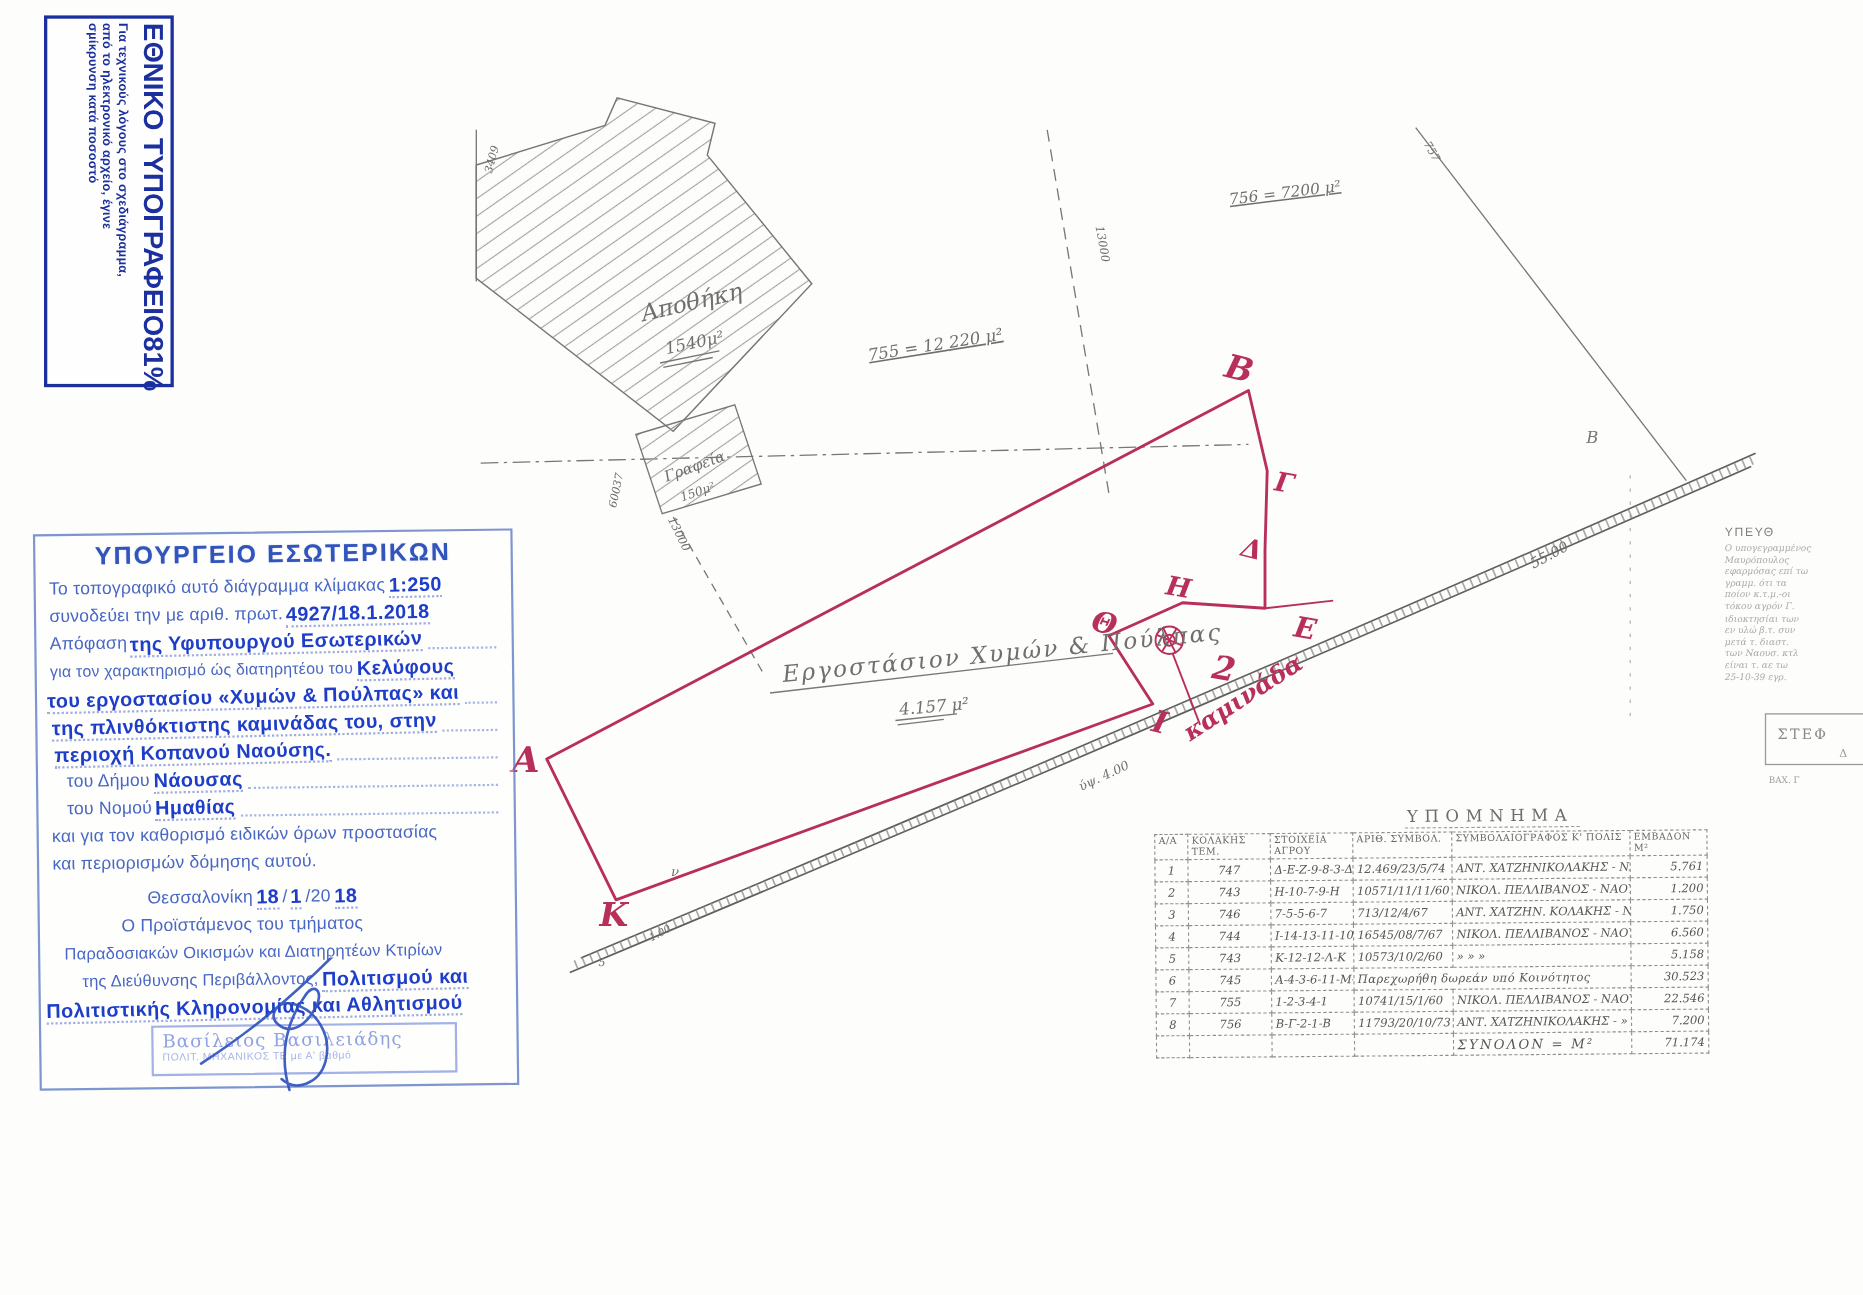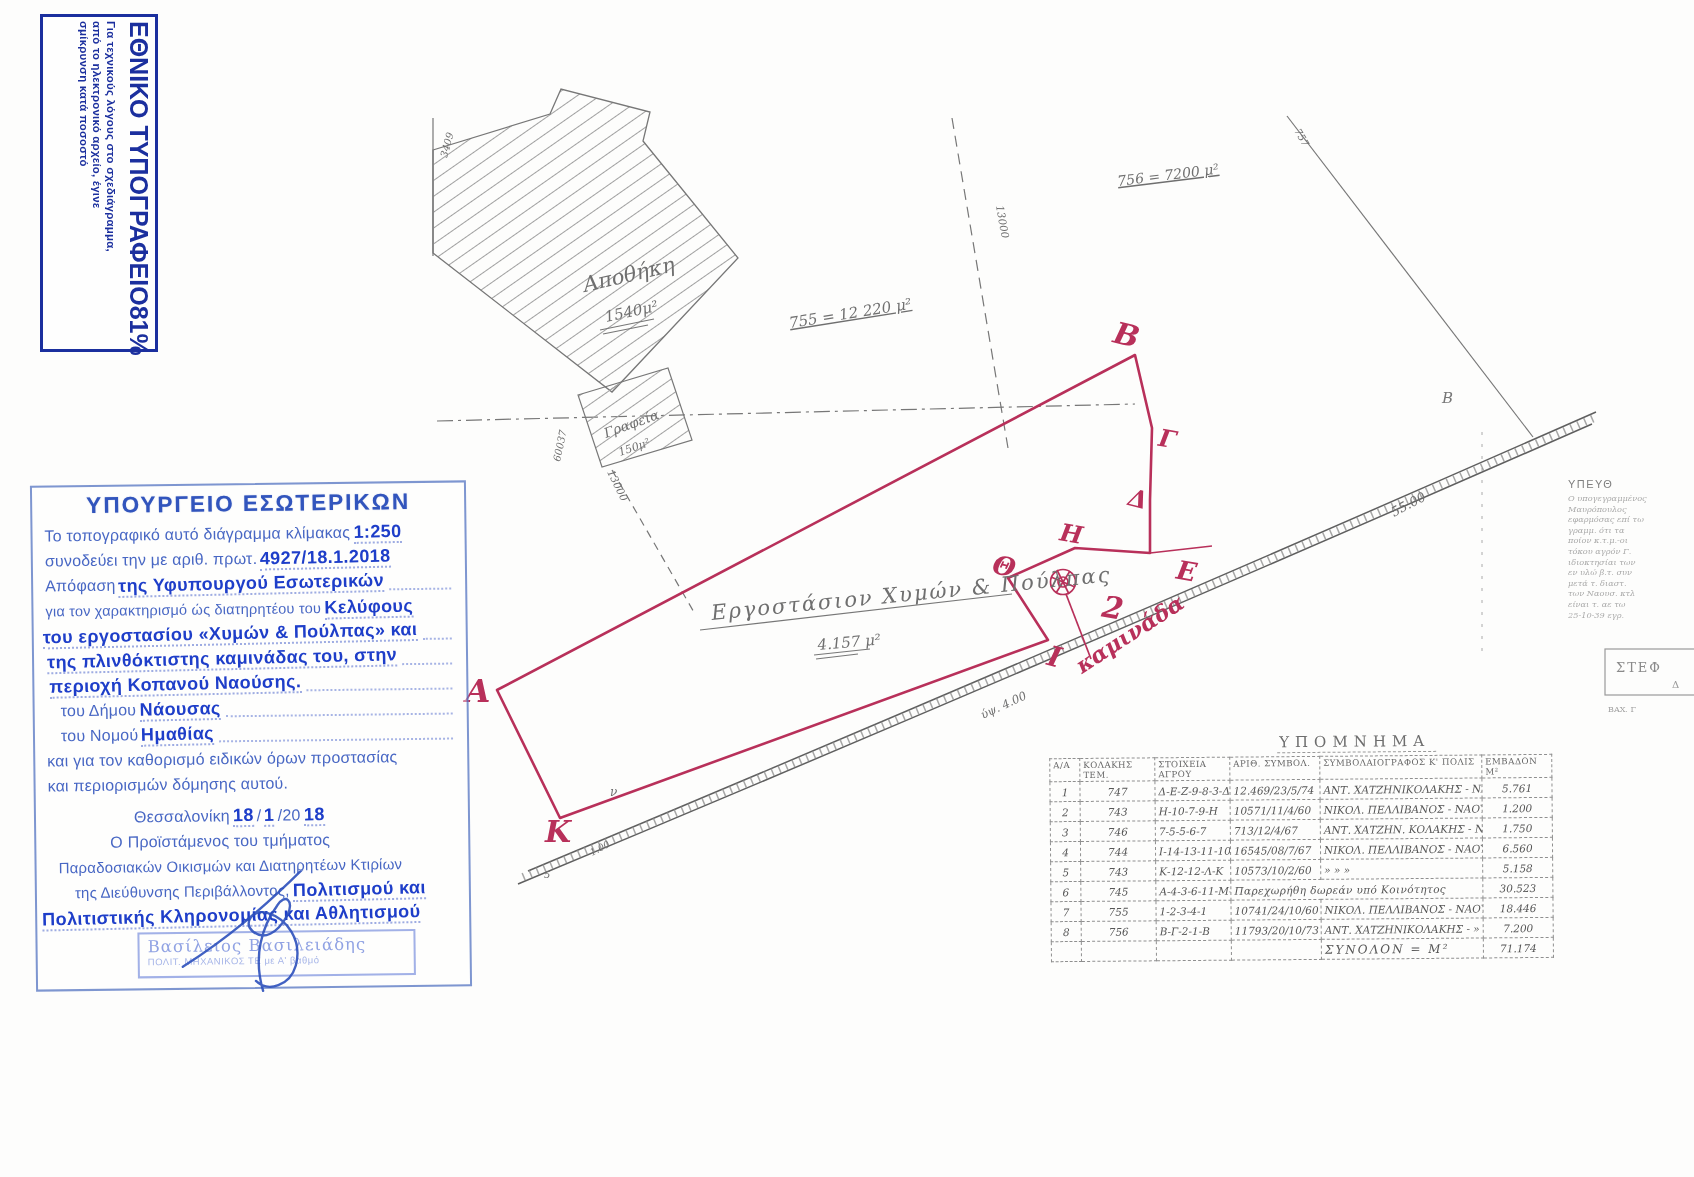--- a/index.html
+++ b/index.html
@@ -55,21 +55,21 @@
   .legend{position:absolute;left:1050px;top:733px;width:512px;transform:rotate(-.5deg);color:#5d5d5d;}
   .legend-title{margin-left:228px;font-size:15px;letter-spacing:6px;color:#6d6d6d;
       font-family:"DejaVu Serif", serif;border-bottom:1px dashed #9a9a9a;display:inline-block;padding:0 6px 1px 2px;}
   table.lg{border-collapse:collapse;table-layout:fixed;width:502px;margin-top:3px;
       font-family:"DejaVu Serif", serif;font-style:italic;color:#565656;}
   table.lg th,table.lg td{border:1px dashed #8f8f8f;padding:1px 3px;overflow:hidden;white-space:nowrap;}
   table.lg th{font-style:normal;font-weight:normal;font-size:8.6px;letter-spacing:.5px;
       white-space:pre-line;text-align:left;vertical-align:top;line-height:10px;color:#666;}
   table.lg td{font-size:10.5px;height:17px;}
   td.c{text-align:center;}
-  td.emb{font-size:13.5px;text-align:center;padding-right:8px;}
+  td.emb{font-size:13.5px;text-align:right;padding-right:8px;}
   td.note{font-size:10px;letter-spacing:.4px;}
   tr.total td{border-top:1px dashed #777;}
 
   
   .rnotes{position:absolute;left:1568px;top:478px;width:128px;color:#8d8d8d;}
   .rnotes-h{font-size:11px;letter-spacing:1.5px;color:#7f7f7f;margin-bottom:3px;}
   .rnotes-b{font-size:8.2px;line-height:10.6px;white-space:pre-line;opacity:.75;
       font-family:"DejaVu Serif", serif;font-style:italic;}
 </style>
 </head>
@@ -293,21 +293,21 @@
             <td class="c">747</td>
             <td>Δ-Ε-Ζ-9-8-3-Δ</td>
             <td>12.469/23/5/74</td>
             <td>ΑΝΤ. ΧΑΤΖΗΝΙΚΟΛΑΚΗΣ - ΝΑΟΥΣΑ</td>
             <td class="emb">5.761</td>
           </tr>
         <tr>
             <td class="c">2</td>
             <td class="c">743</td>
             <td>Η-10-7-9-Η</td>
-            <td>10571/11/4/60</td>
+            <td>10571/11/11/60</td>
             <td>ΝΙΚΟΛ. ΠΕΛΛΙΒΑΝΟΣ - ΝΑΟΥΣΑ</td>
             <td class="emb">1.200</td>
           </tr>
         <tr>
             <td class="c">3</td>
             <td class="c">746</td>
             <td>7-5-5-6-7</td>
             <td>713/12/4/67</td>
             <td>ΑΝΤ. ΧΑΤΖΗΝ. ΚΟΛΑΚΗΣ - ΝΑΟΥΣΑ</td>
             <td class="emb">1.750</td>
@@ -332,23 +332,23 @@
             <td class="c">6</td>
             <td class="c">745</td>
             <td>Α-4-3-6-11-Μ-Α</td>
             <td colspan="2" class="note">Παρεχωρήθη δωρεάν υπό Κοινότητος</td>
             <td class="emb">30.523</td>
           </tr>
         <tr>
             <td class="c">7</td>
             <td class="c">755</td>
             <td>1-2-3-4-1</td>
-            <td>10741/24/10/60</td>
+            <td>10741/15/1/60</td>
             <td>ΝΙΚΟΛ. ΠΕΛΛΙΒΑΝΟΣ - ΝΑΟΥΣΑ</td>
-            <td class="emb">18.446</td>
+            <td class="emb">22.546</td>
           </tr>
         <tr>
             <td class="c">8</td>
             <td class="c">756</td>
             <td>Β-Γ-2-1-Β</td>
             <td>11793/20/10/73</td>
             <td>ΑΝΤ. ΧΑΤΖΗΝΙΚΟΛΑΚΗΣ -   »</td>
             <td class="emb">7.200</td>
           </tr>
         <tr class="total">

